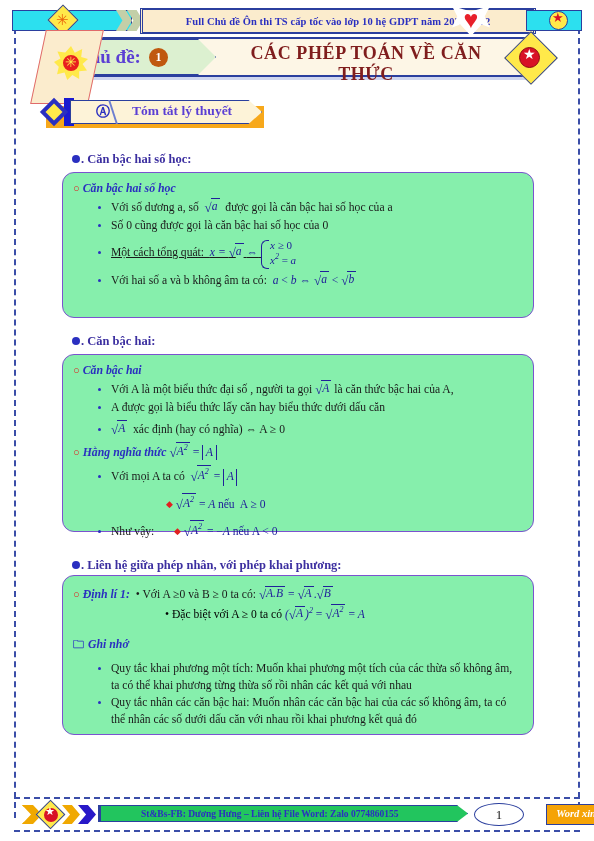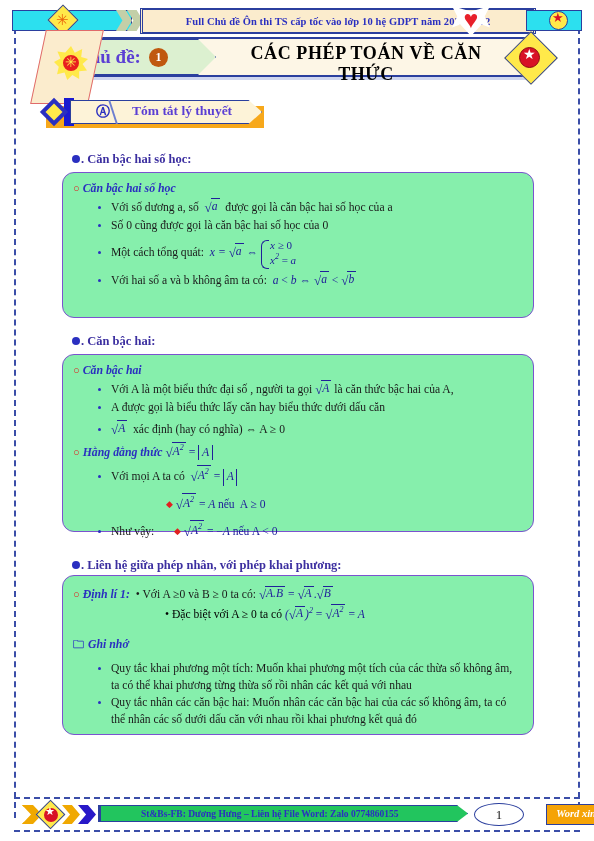--- a/index.html
+++ b/index.html
@@ -138,21 +138,21 @@
     position: absolute; left: 103px; top: 14px;
     width: 19px; height: 19px; border-radius: 50%;
     background: #c0580f; color: #fff;
     font-size: 12px; font-weight: bold;
     text-align: center; line-height: 19px;
   }
   .tb-title {
     position: absolute; left: 180px; top: 9px;
     width: 280px; text-align: center;
     font-size: 18px; font-weight: bold;
-    color: #000000; letter-spacing: .6px;
+    color: #7f1d1d; letter-spacing: .6px;
     font-family: "Liberation Serif", serif;
   }
   .tb-rightdia {
     position: absolute; right: -4px; top: 5px;
     width: 38px; height: 38px;
     background: #ffe94a; transform: rotate(45deg);
     border: 1.5px solid #2b3f9e;
   }
   .tb-rightdia-inner {
     position: absolute; right: 6px; top: 13px;
@@ -455,21 +455,21 @@
 
   <div class="box" style="left:62px; top:172px; width:472px; height:146px;">
     <div class="box-inner">
       <span class="sub">
         <span class="ring">○</span><span>Căn bậc hai số học</span>
       </span>
       <ul class="lst">
         <li>Với số dương a, số&nbsp;
           <span class="mth"><span class="rad">√</span><span class="rt">a</span></span>&nbsp; được gọi là căn bậc hai số học của a</li>
         <li>Số 0 cũng được gọi là căn bậc hai số học của 0</li>
-        <li style="margin-top:4px;">Một cách tổng quát:&nbsp;
+        <li style="margin-top:4px;text-decoration:underline;">Một cách tổng quát:&nbsp;
           <span class="mth"><i>x</i> = <span class="rad">√</span><span class="rt">a</span> <span class="up">⇔</span></span>
           <span class="cases">
             <div class="mth"><i>x</i> <span class="up">≥ 0</span></div>
             <div class="mth"><i>x</i><sup class="e">2</sup> <span class="up">=</span> <i>a</i></div>
           </span>
         </li>
       </ul>
       <ul class="lst">
         <li>Với hai số a và b không âm ta có:&nbsp;
           <span class="mth"><i>a</i> <span class="up">&lt;</span> <i>b</i> <span class="up">⇔</span> <span class="rad">√</span><span class="rt">a</span> <span class="up">&lt;</span> <span class="rad">√</span><span class="rt">b</span></span></li>
@@ -487,21 +487,21 @@
         <span class="ring">○</span><span>Căn bậc hai</span>
       </span>
       <ul class="lst">
         <li>Với A là một biểu thức đại số , người ta gọi
           <span class="mth"><span class="rad">√</span><span class="rt"><i>A</i></span></span> là căn thức bậc hai của A,</li>
         <li>A được gọi là biểu thức lấy căn hay biểu thức dưới dấu căn</li>
         <li style="margin-top:3px;">
           <span class="mth"><span class="rad">√</span><span class="rt"><i>A</i></span></span>&nbsp; xác định (hay có nghĩa) ⇔ A ≥ 0</li>
       </ul>
       <span class="sub" style="margin-top:5px;">
-        <span class="ring">○</span><span>Hằng đẳng thức</span>
+        <span class="ring">○</span><span>Hằng nghĩa thức</span>
         <span class="mth" style="font-weight:normal;">
           <span class="rad">√</span><span class="rt"><i>A</i><sup class="e">2</sup></span> <span class="up">=</span> <span class="abs">A</span></span>
       </span>
       <ul class="lst">
         <li style="margin-top:6px;">Với mọi A ta có&nbsp;
           <span class="mth"><span class="rad">√</span><span class="rt"><i>A</i><sup class="e">2</sup></span> <span class="up">=</span> <span class="abs">A</span></span></li>
         <li style="margin-top:8px;">Như vậy:&nbsp;&nbsp;&nbsp;
           <span class="inline-ind">
             <span style="display:block;">
               <span class="redbul">◆</span>

